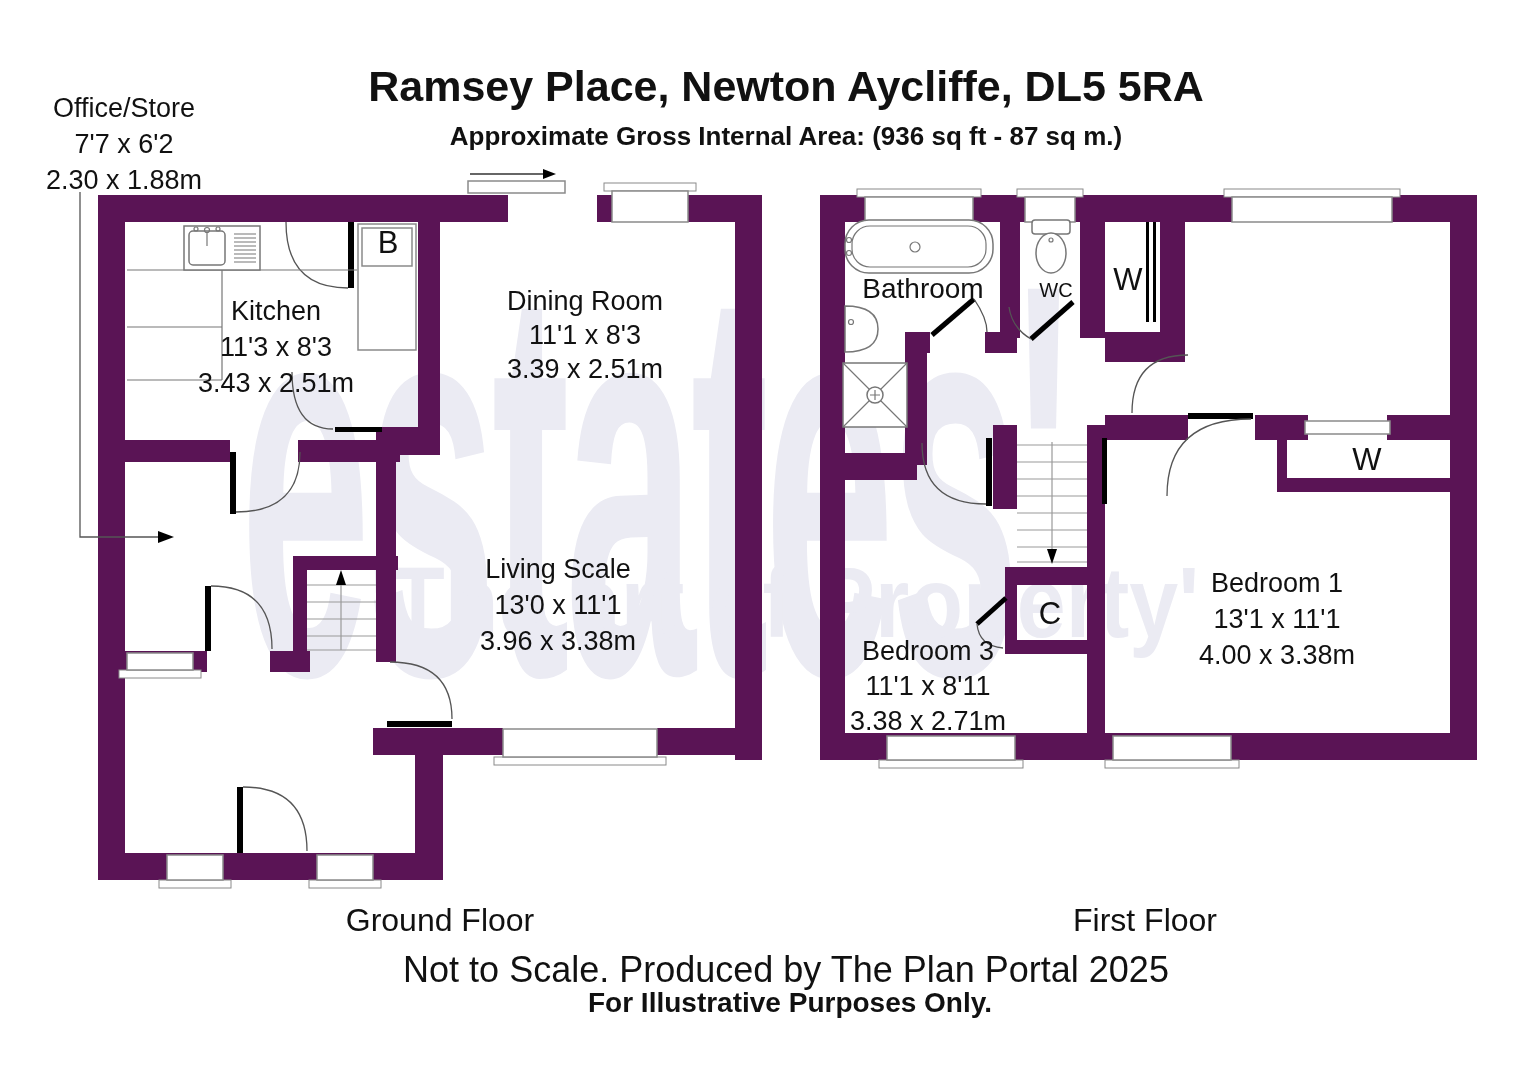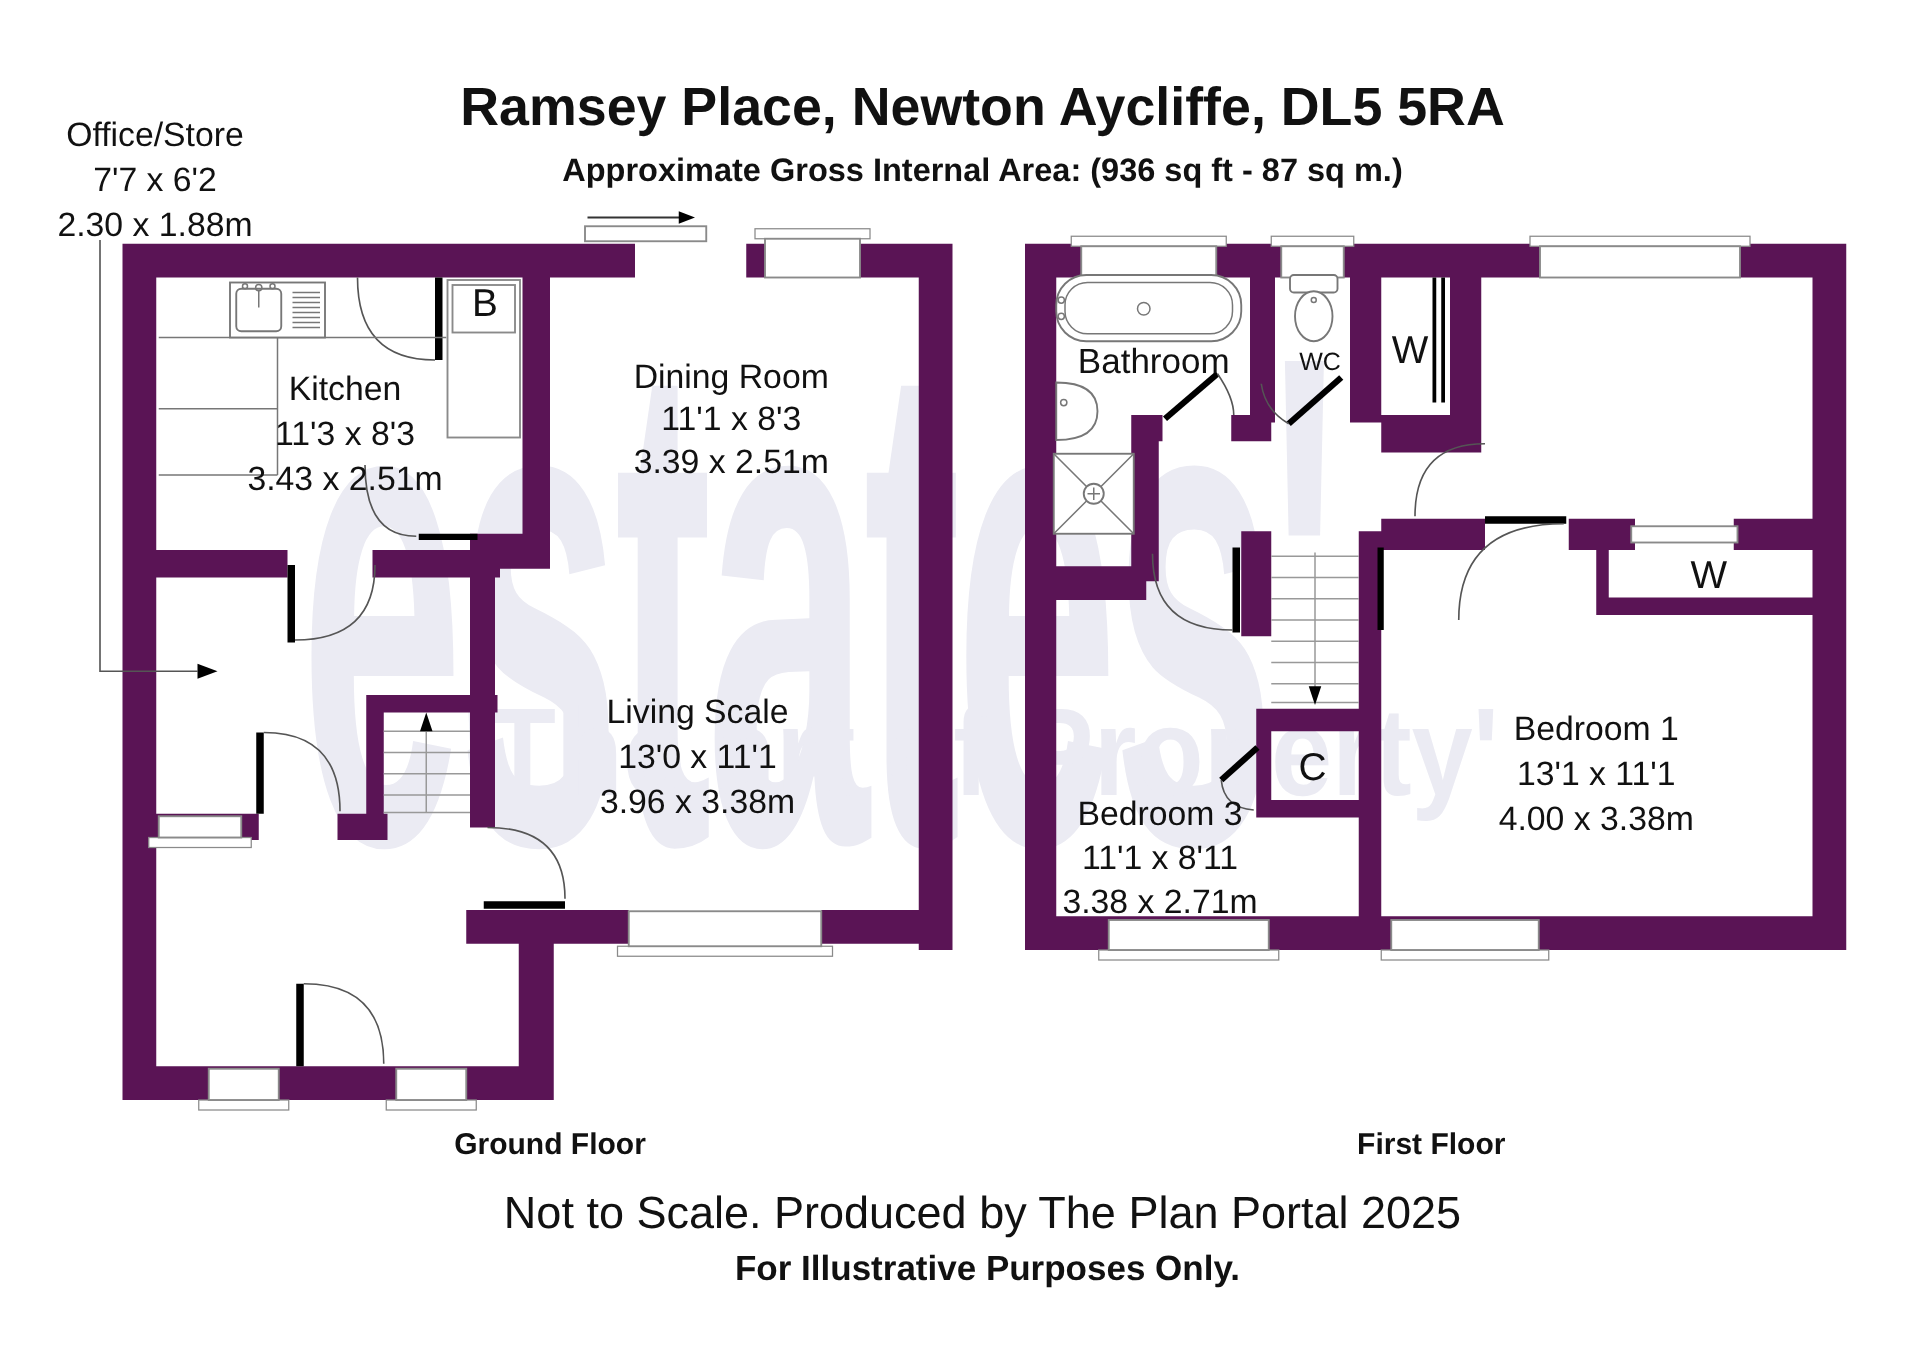--- a/index.html
+++ b/index.html
@@ -24,23 +24,23 @@
   .leafline{fill:none;stroke:#000000;stroke-width:5;}
   .tread{stroke:#999999;stroke-width:1.2;}
   .thin{fill:none;stroke:#333333;stroke-width:1.5;}
   .blk{fill:#000;}
   
   .lbl{position:absolute;z-index:2;transform:translateX(-50%);text-align:center;white-space:nowrap;}
   .room{font-size:27px;line-height:36px;}
   .mark{font-size:31px;line-height:38px;}
   .title{font-size:43px;font-weight:bold;}
   .subtitle{font-size:26px;font-weight:bold;}
-  .floorname{font-size:24px;font-weight:bold;}
+  .floorname{font-size:32px;font-weight:normal;}
   .note{font-size:36px;}
-  .noteb{font-size:28px;font-weight:bold;margin-top:12px;}
+  .noteb{font-size:28px;font-weight:bold;}
 </style>
 </head>
 <body>
 
 <div class="canvas">
 
   <div class="wm wm1">estates'</div>
   <div class="wm wm2">'The art of Property'</div>
 
   <svg class="plan" width="1528" height="1080" viewBox="0 0 1528 1080">

